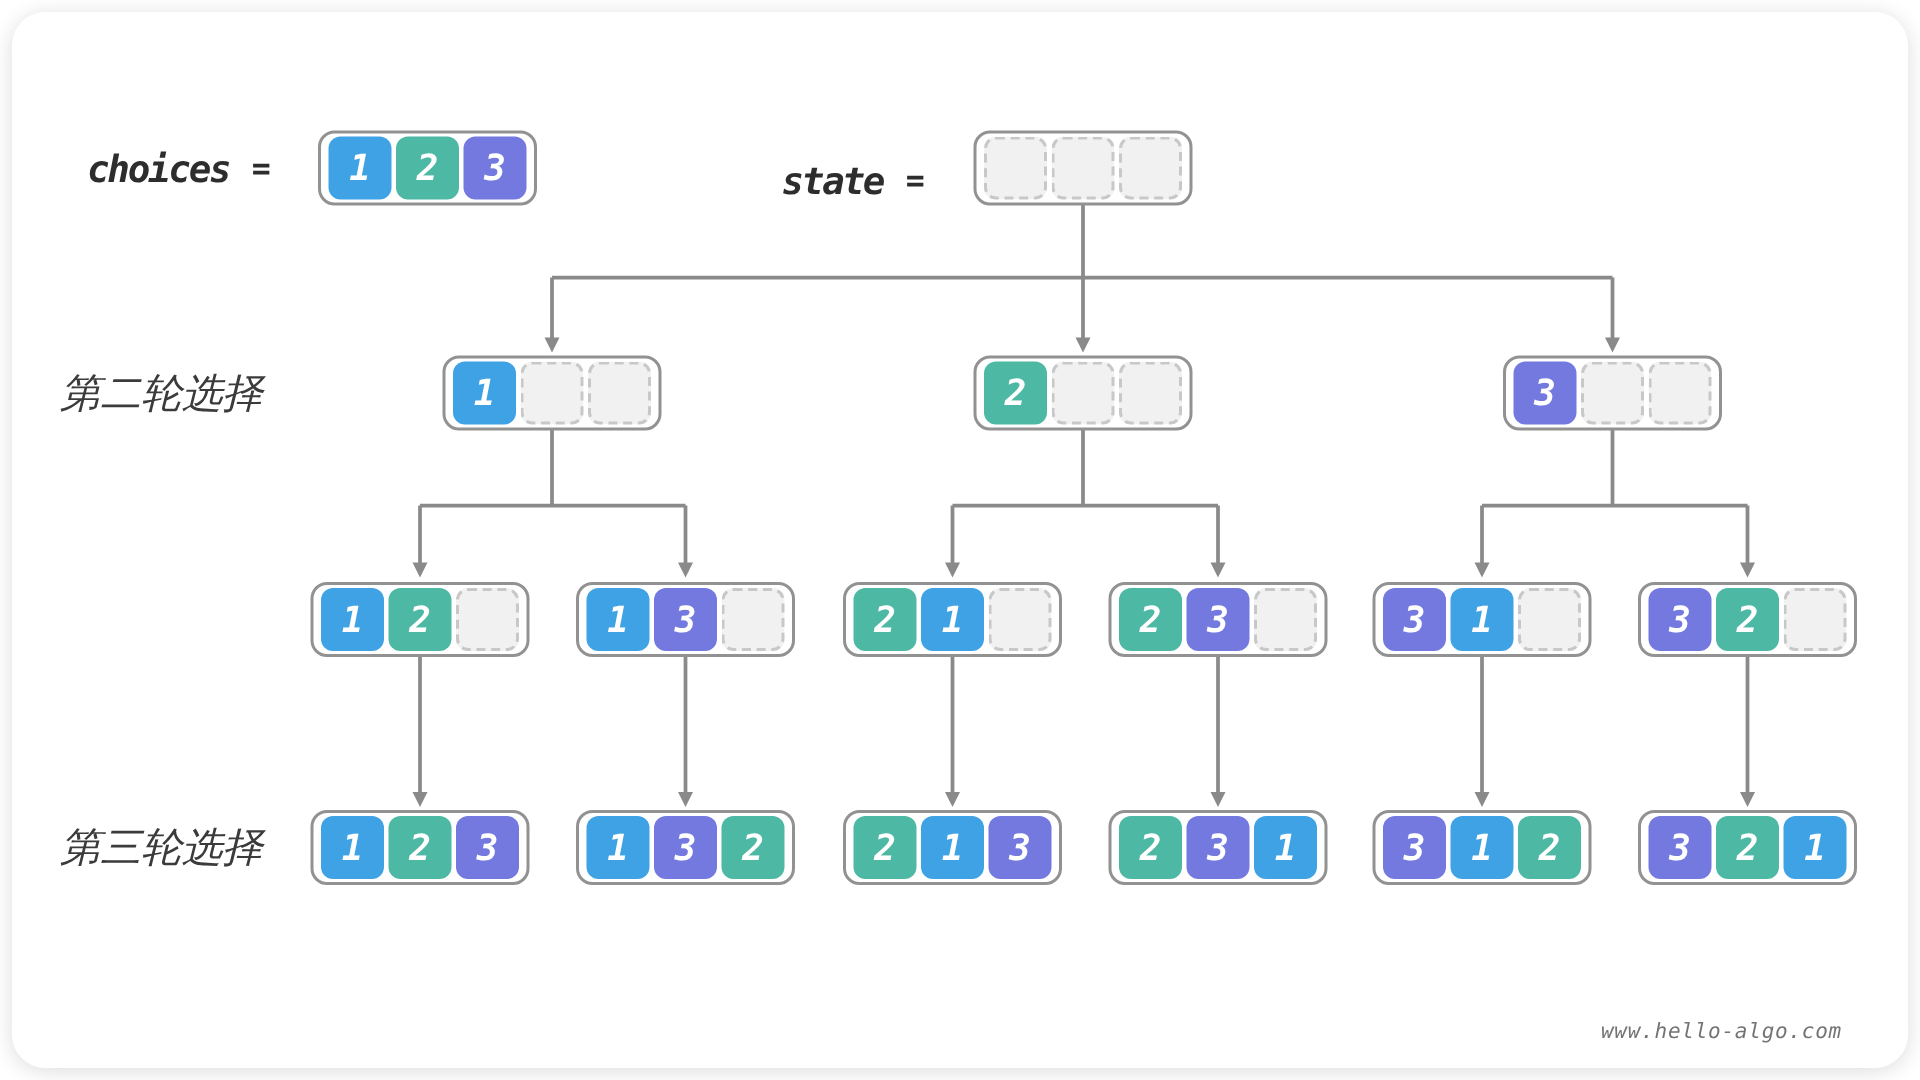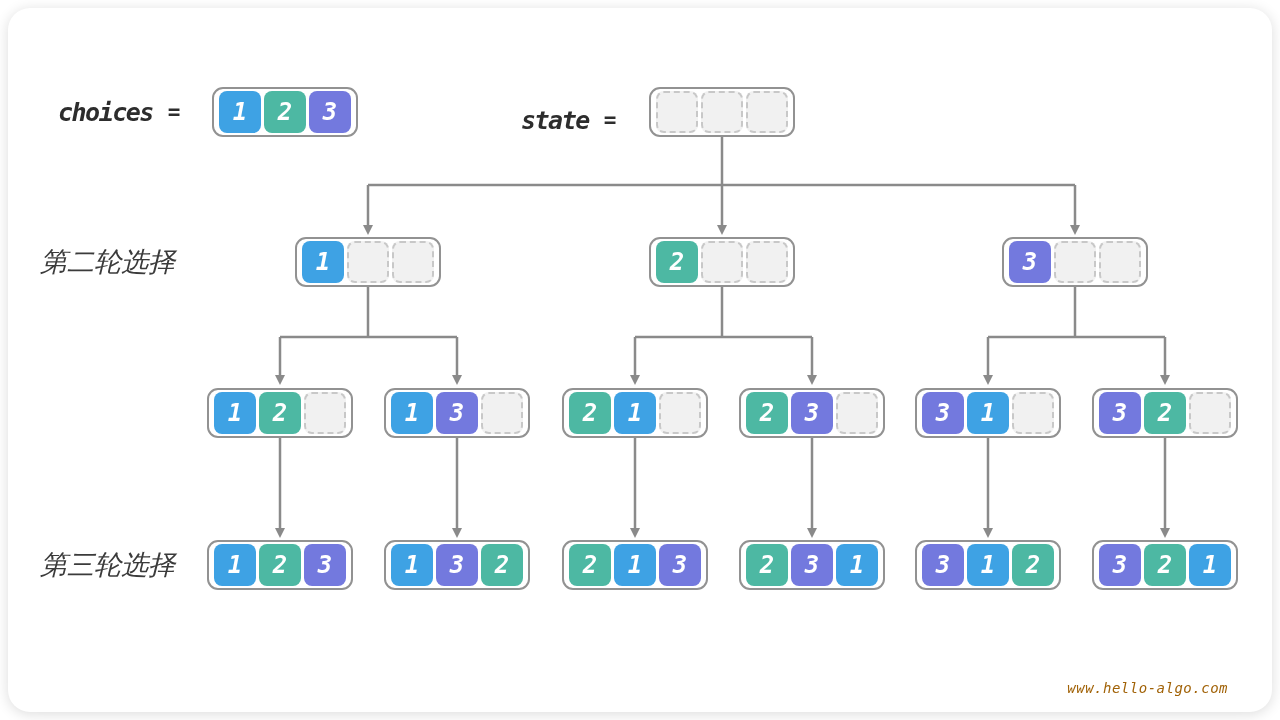--- a/index.html
+++ b/index.html
@@ -48,21 +48,21 @@
   .row-label {
     position: absolute; height: 50px;
     display: flex; align-items: center;
     font-size: 27px; color: #3b3b3b; white-space: nowrap;
   }
 
   .watermark {
     position: absolute; right: 52px; bottom: 24px;
     font-family: "DejaVu Sans Mono", monospace;
     font-size: 14px; letter-spacing: 0.5px;
-    color: #a16207;
+    color: #737373;
   }
 </style>
 </head>
 <body>
 
 <div class="card"></div>
 
 <div id="stage">
 
   <svg class="connectors">

